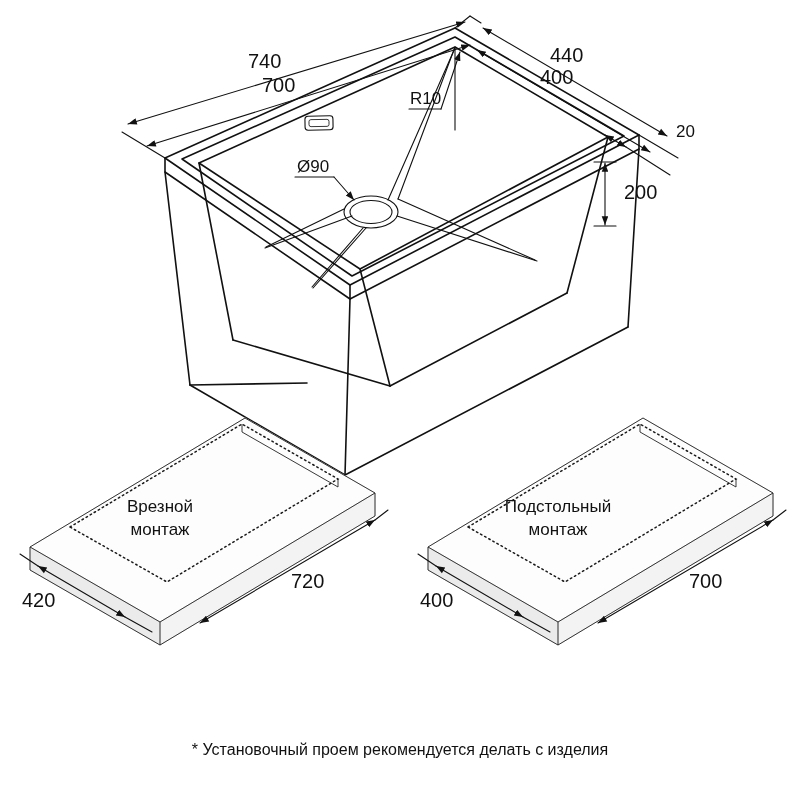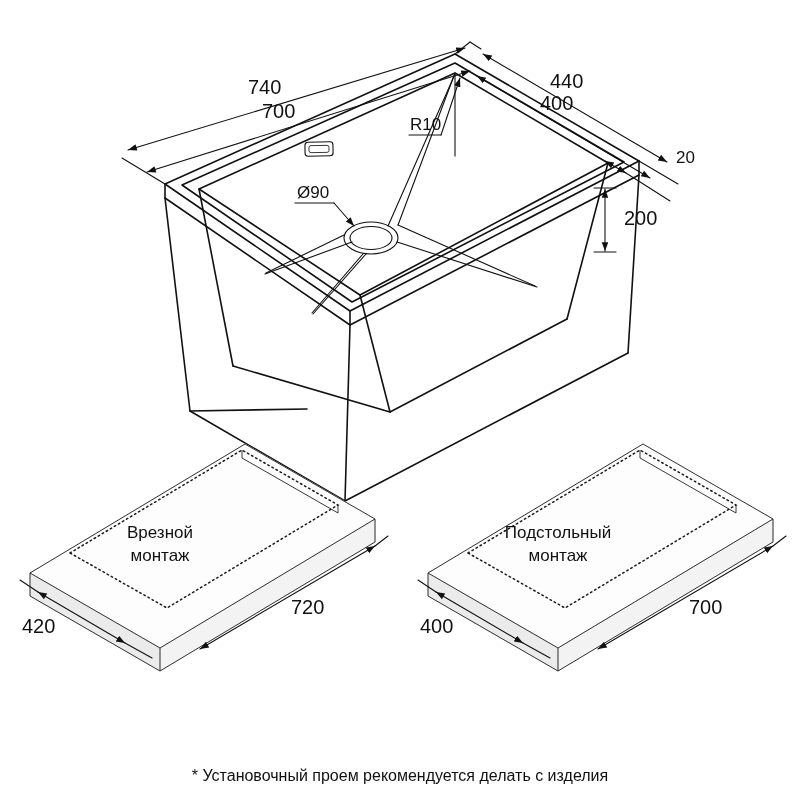--- a/index.html
+++ b/index.html
@@ -13,21 +13,20 @@
     font-family: "Liberation Sans", sans-serif;
     color: #111111;
     overflow: hidden;
     position: relative;
   }
   #sheet {
     position: absolute;
     left: 0; top: 0;
     width: 800px;
     height: 672px;
-    margin-top: 26px;
   }
   svg.drawing {
     position: absolute;
     left: 0; top: 0;
     width: 800px;
     height: 800px;
   }
   text {
     font-family: "Liberation Sans", sans-serif;
     fill: #111111;

